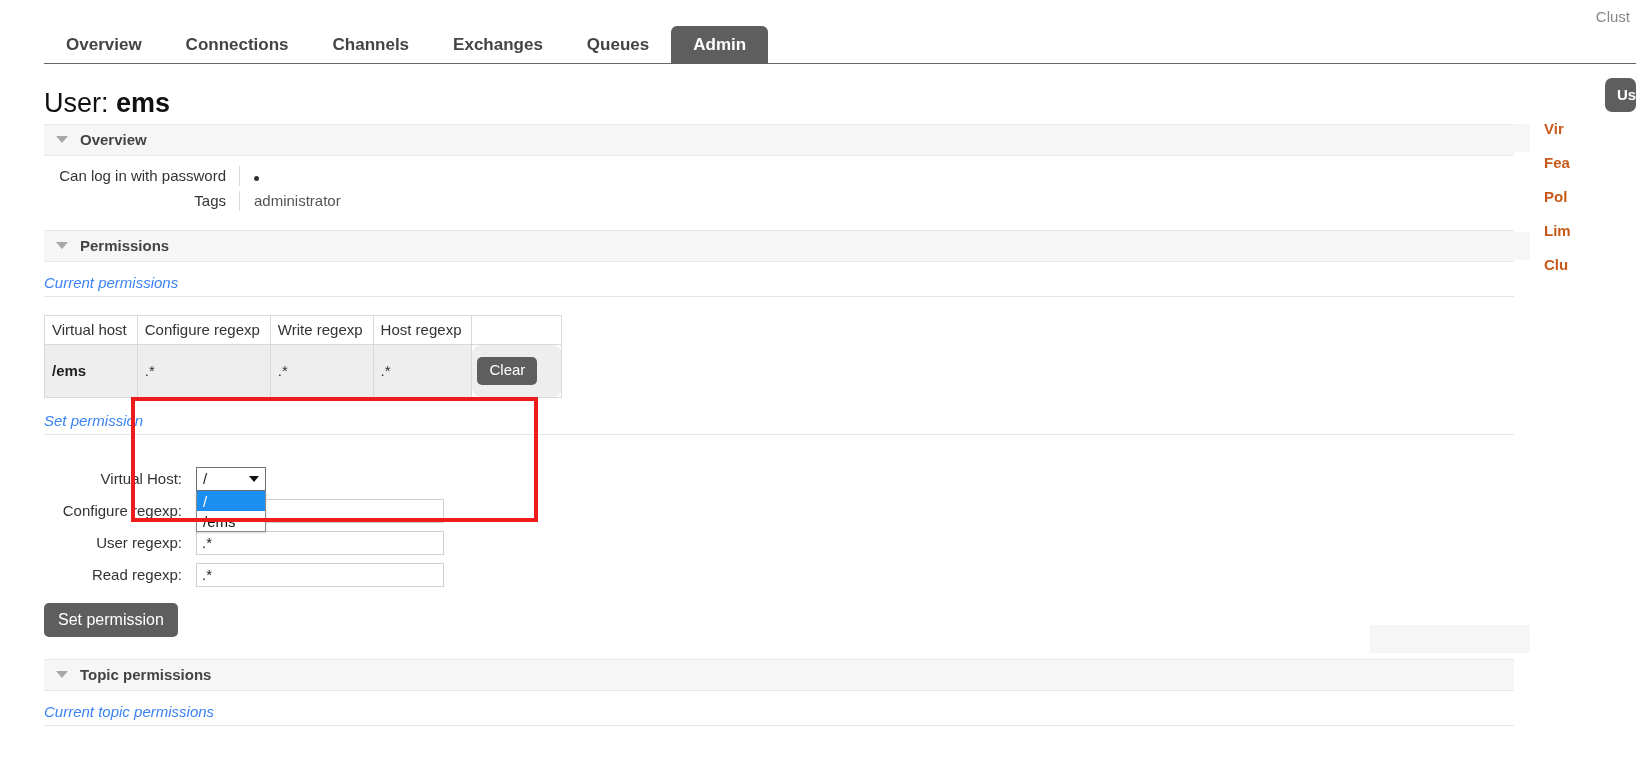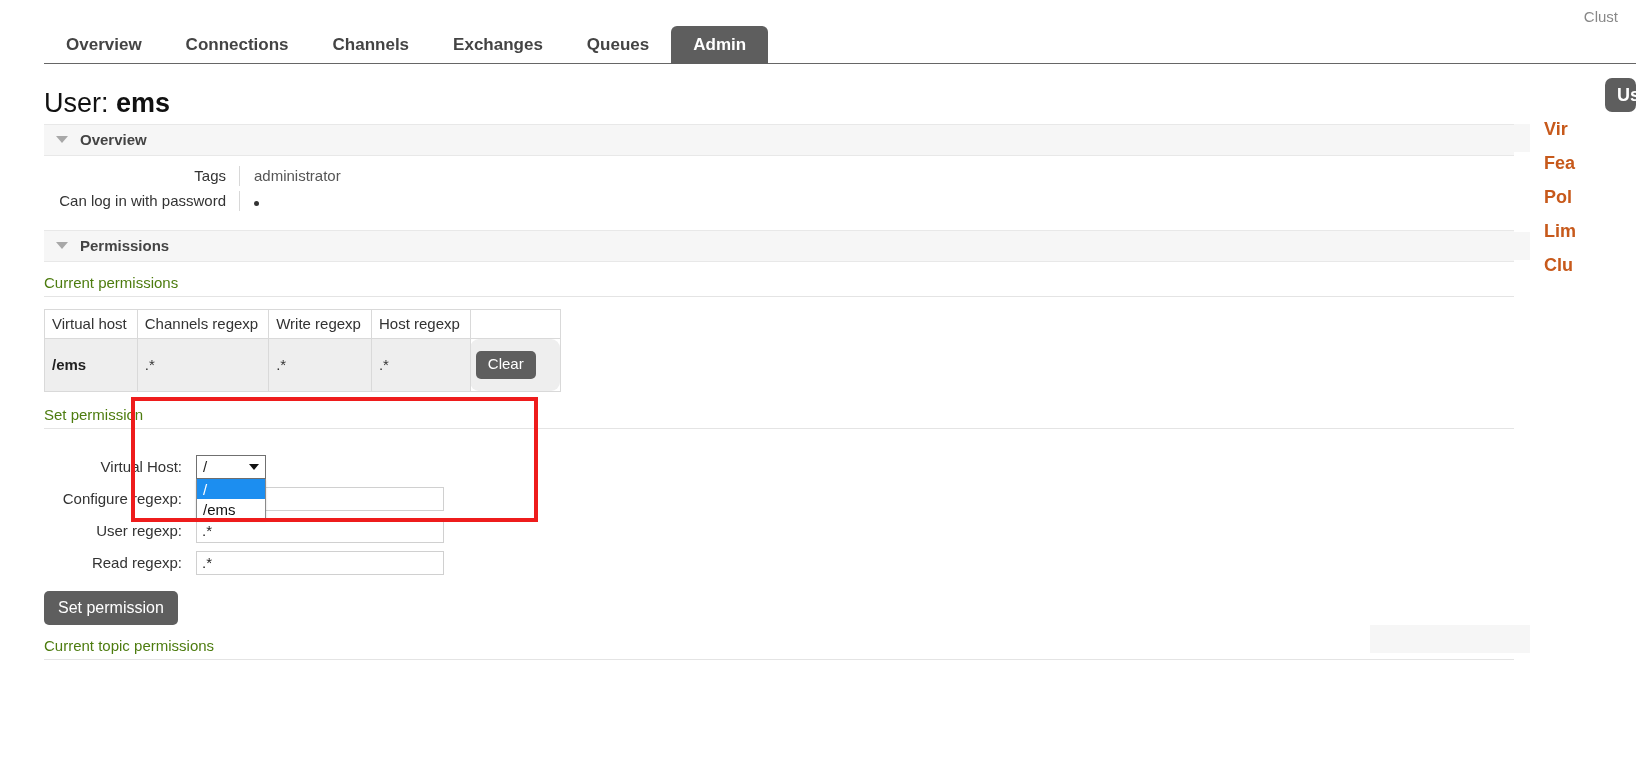--- a/index.html
+++ b/index.html
@@ -19,21 +19,21 @@
     position: relative;
     width: 1636px;
     height: 757px;
     background: #ffffff;
   }
 
   
   .cluster-label {
     position: absolute;
     top: 8px;
-    right: 18px;
+    right: 6px;
     font-size: 15px;
     color: #888888;
     white-space: nowrap;
   }
 
   
   .navbar {
     position: absolute;
     left: 0;
     top: 22px;
@@ -144,24 +144,25 @@
     display: inline-block;
     width: 5px; height: 5px;
     border-radius: 50%;
     background: #333333;
     margin-top: 7px;
   }
 
   
   .sub-label {
     font-size: 15px;
-    color: #4d7c0f;
+    color: #3b82f6;
     padding: 12px 0 5px 0;
     border-bottom: 1px solid #e4e4e4;
-    margin-bottom: 12px;
+    margin-bottom: 18px;
+    font-style: italic;
   }
 
   
   table.perm {
     border-collapse: collapse;
     font-size: 15px;
     margin-bottom: 2px;
   }
   table.perm th {
     font-weight: normal;
@@ -284,21 +285,21 @@
 
   
   .sidebar {
     position: absolute;
     left: 1530px;
     top: 78px;
     width: 106px;
   }
   .side-item {
     display: block;
-    font-size: 18px;
+    font-size: 15px;
     font-weight: bold;
     color: #c7591b;
     text-decoration: none;
     padding: 8px 0 8px 14px;
     white-space: nowrap;
     line-height: 18px;
   }
   .side-item.active {
     background: #5e5e5e;
     color: #ffffff;
@@ -345,41 +346,41 @@
   <div class="band" style="top:625px;"></div>
 
   <div class="main">
 
     <div class="section-header">
       <span class="caret"></span>
       <span>Overview</span>
     </div>
     <div class="overview-body">
       <div class="kv-row">
+        <div class="kv-label">Can log in with password</div>
+        <div class="kv-value"><span class="dot"></span></div>
+      </div>
+      <div class="kv-row">
         <div class="kv-label">Tags</div>
         <div class="kv-value">administrator</div>
-      </div>
-      <div class="kv-row">
-        <div class="kv-label">Can log in with password</div>
-        <div class="kv-value"><span class="dot"></span></div>
       </div>
     </div>
 
     <div class="section-header">
       <span class="caret"></span>
       <span>Permissions</span>
     </div>
 
     <div class="sub-label">Current permissions</div>
 
     <table class="perm">
       <thead>
         <tr>
           <th>Virtual host</th>
-          <th>Channels regexp</th>
+          <th>Configure regexp</th>
           <th>Write regexp</th>
           <th>Host regexp</th>
           <th style="width:90px;"></th>
         </tr>
       </thead>
       <tbody>
         <tr>
           <td class="vhost">/ems</td>
           <td>.*</td>
           <td>.*</td>
@@ -422,20 +423,24 @@
       <div class="form-row">
         <div class="form-label">Read regexp:</div>
         <input class="txt" type="text" value=".*" style="">
       </div>
 
       <div class="submit-row">
         <button class="btn btn-large">Set permission</button>
       </div>
     </div>
 
+    <div class="section-header" style="margin-top:22px;">
+      <span class="caret"></span>
+      <span>Topic permissions</span>
+    </div>
 
     <div class="sub-label">Current topic permissions</div>
 
 
   </div>
 
   <div class="sidebar">
     <a class="side-item active" href="#">Us</a>
     <a class="side-item" href="#">Vir</a>
     <a class="side-item" href="#">Fea</a>

